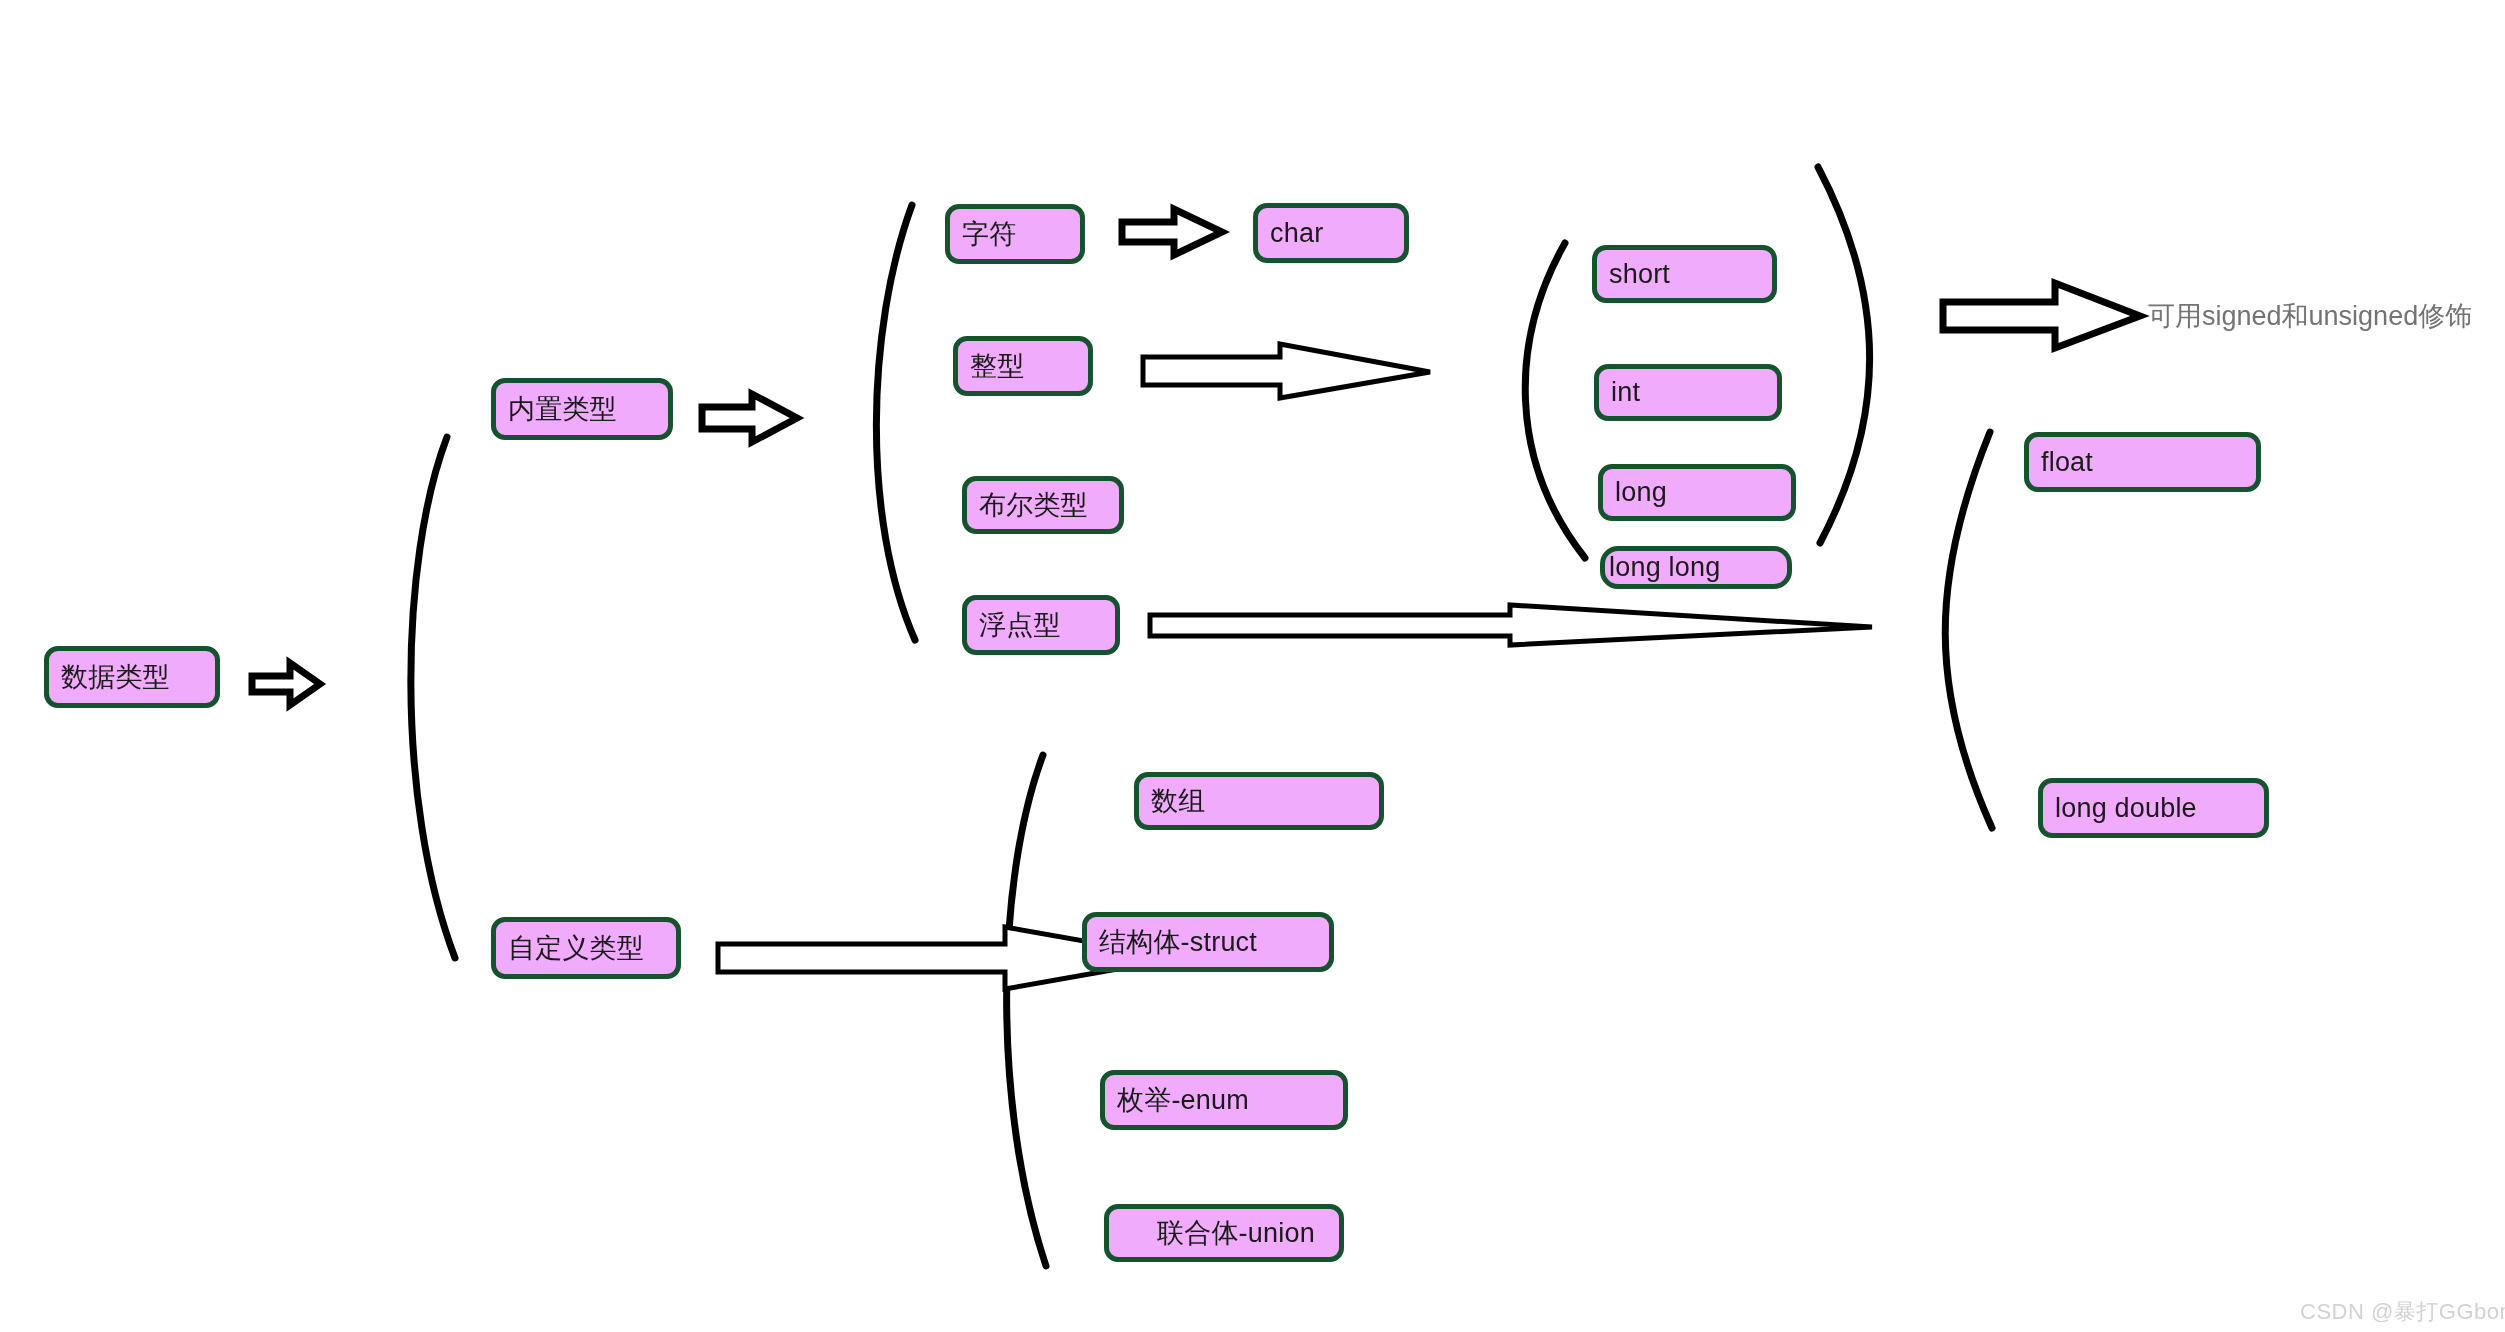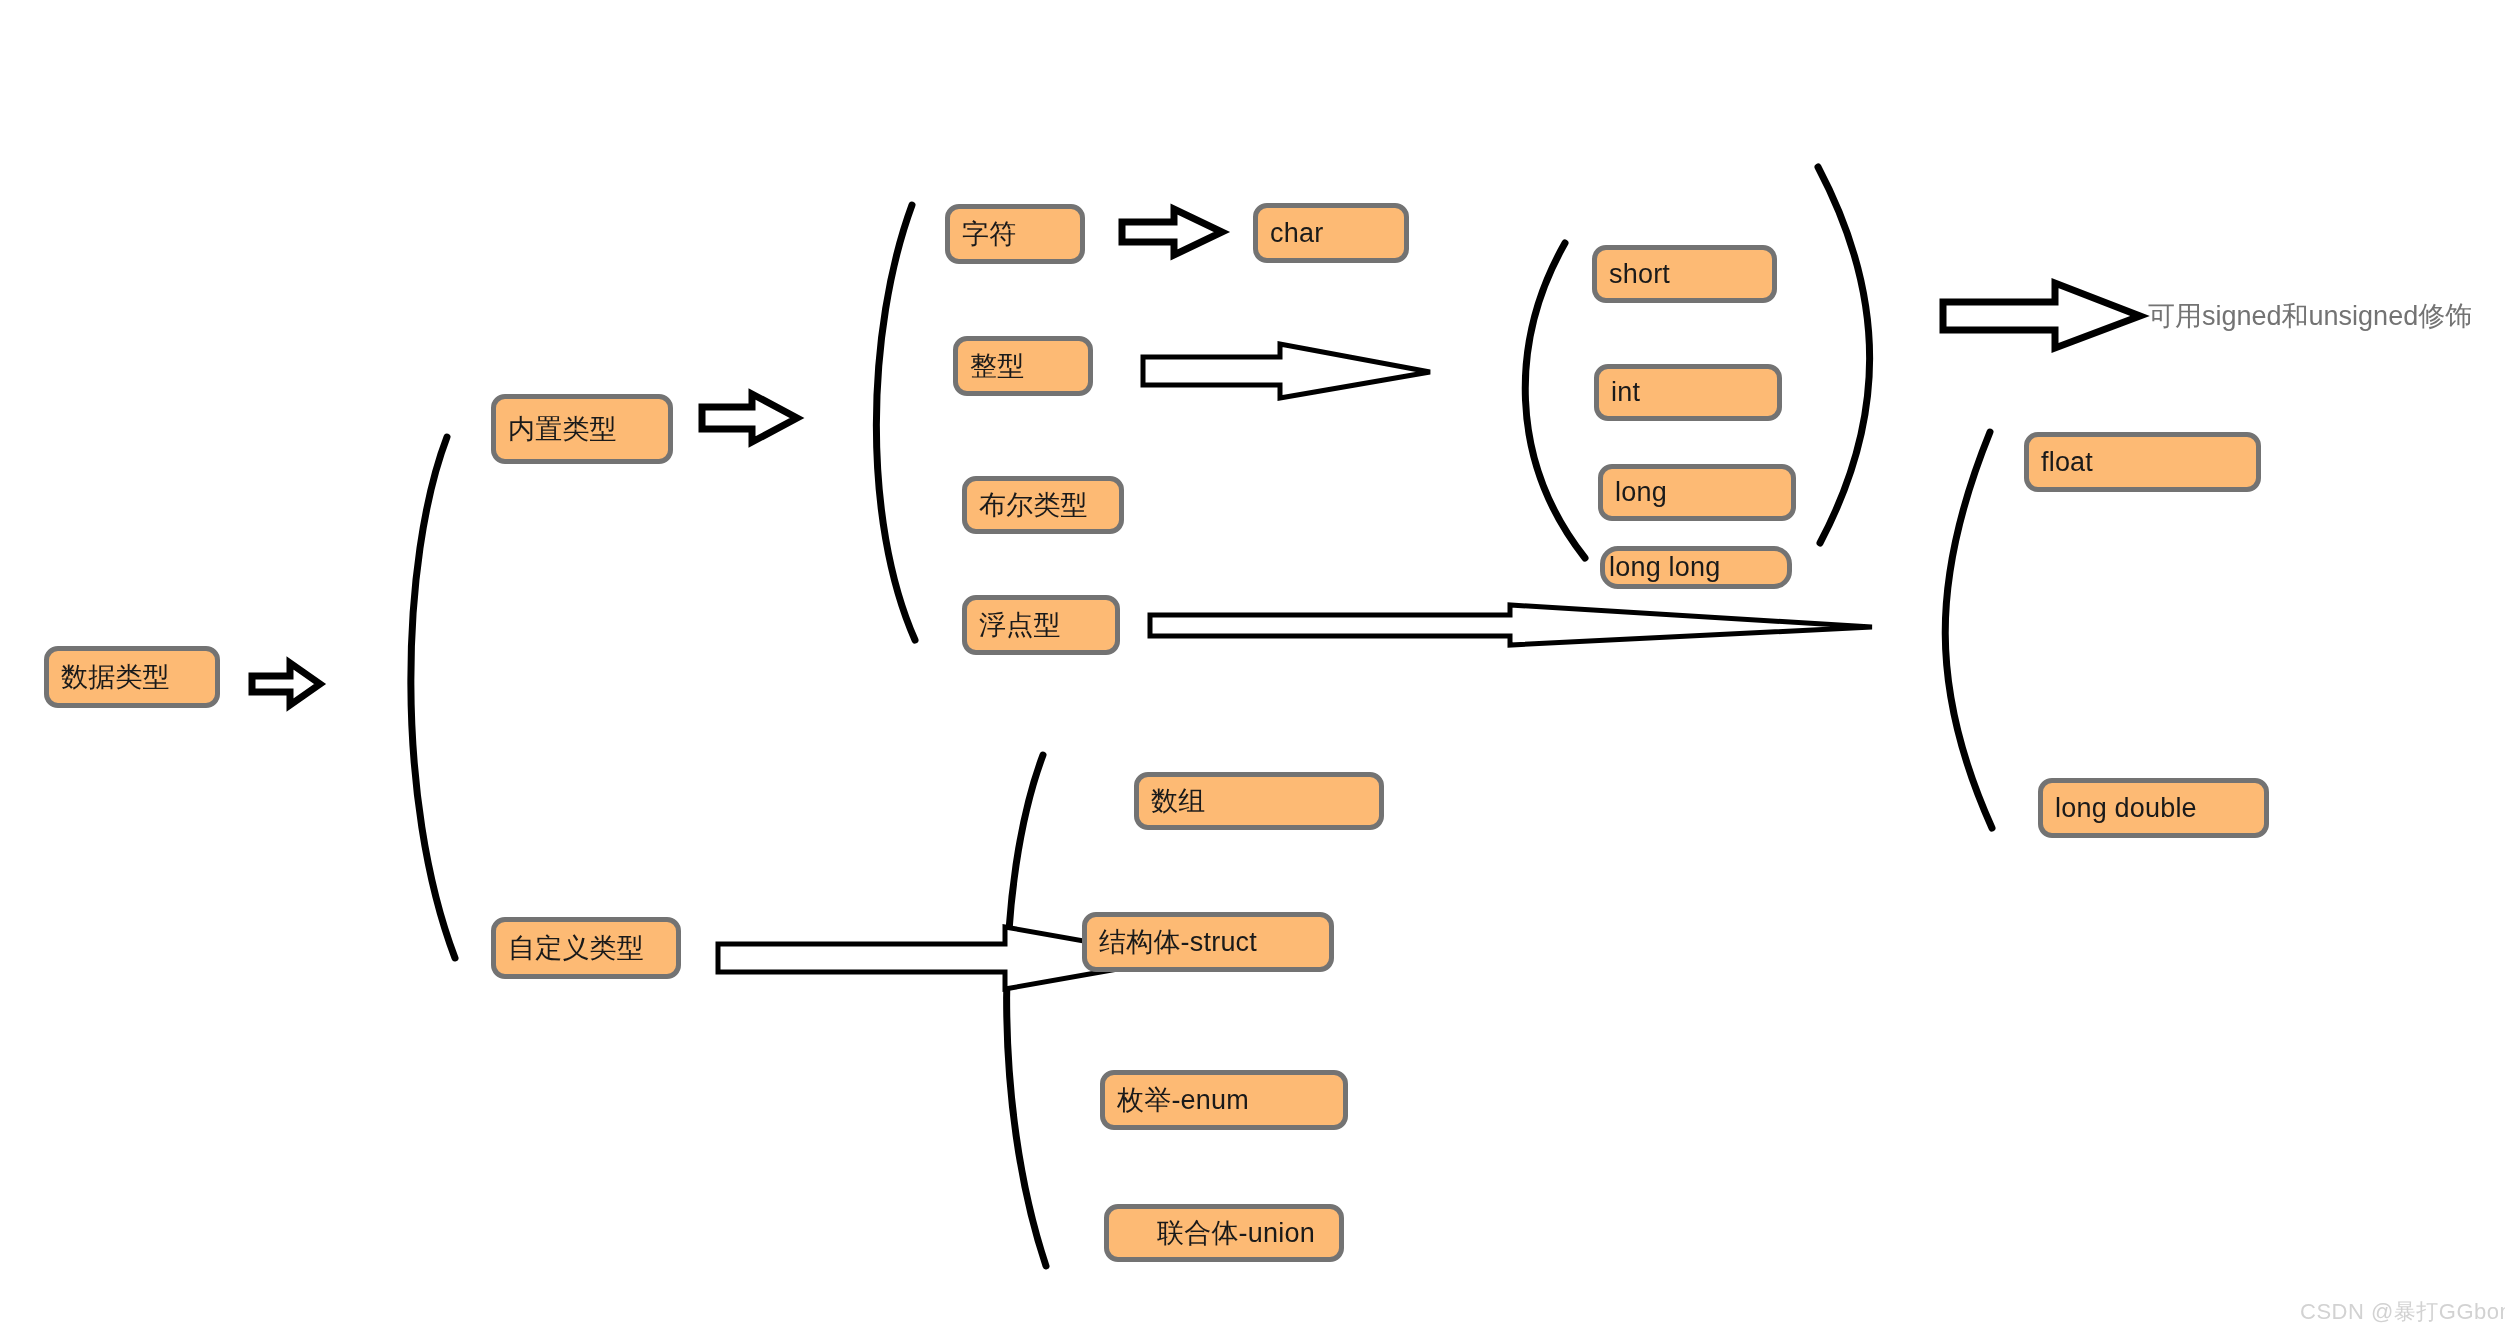--- a/index.html
+++ b/index.html
@@ -11,23 +11,23 @@
     position: relative;
     width: 2505px;
     height: 1332px;
     background: #ffffff;
     overflow: hidden;
     font-family: "Liberation Sans", "DejaVu Sans", sans-serif;
   }
   .node {
     position: absolute;
     box-sizing: border-box;
-    border: 5px solid #737373;
+    border: 5px solid #14532d;
     border-radius: 14px;
-    background: #fdba74;
+    background: #f0abfc;
     display: flex;
     align-items: center;
     padding-left: 12px;
     color: #1a1a1a;
     font-size: 27px;
     line-height: 1;
     white-space: nowrap;
     letter-spacing: 0.2px;
   }
   .node.slim {
@@ -120,21 +120,21 @@
 
     <g>
       <polygon class="arrow-shape" points="1943,302 2055,302 2055,283 2140,316 2055,348 2055,330 1943,330"></polygon>
     </g>
   </svg>
 
   <div class="node" style="left:44px; top:646px; width:176px; height:62px;">
     <span>数据类型</span>
   </div>
 
-  <div class="node" style="left:491px; top:394px; width:182px; height:70px;">
+  <div class="node" style="left:491px; top:378px; width:182px; height:62px;">
     <span>内置类型</span>
   </div>
   <div class="node" style="left:491px; top:917px; width:190px; height:62px;">
     <span>自定义类型</span>
   </div>
 
   <div class="node" style="left:945px; top:204px; width:140px; height:60px;">
     <span>字符</span>
   </div>
   <div class="node" style="left:953px; top:336px; width:140px; height:60px;">

